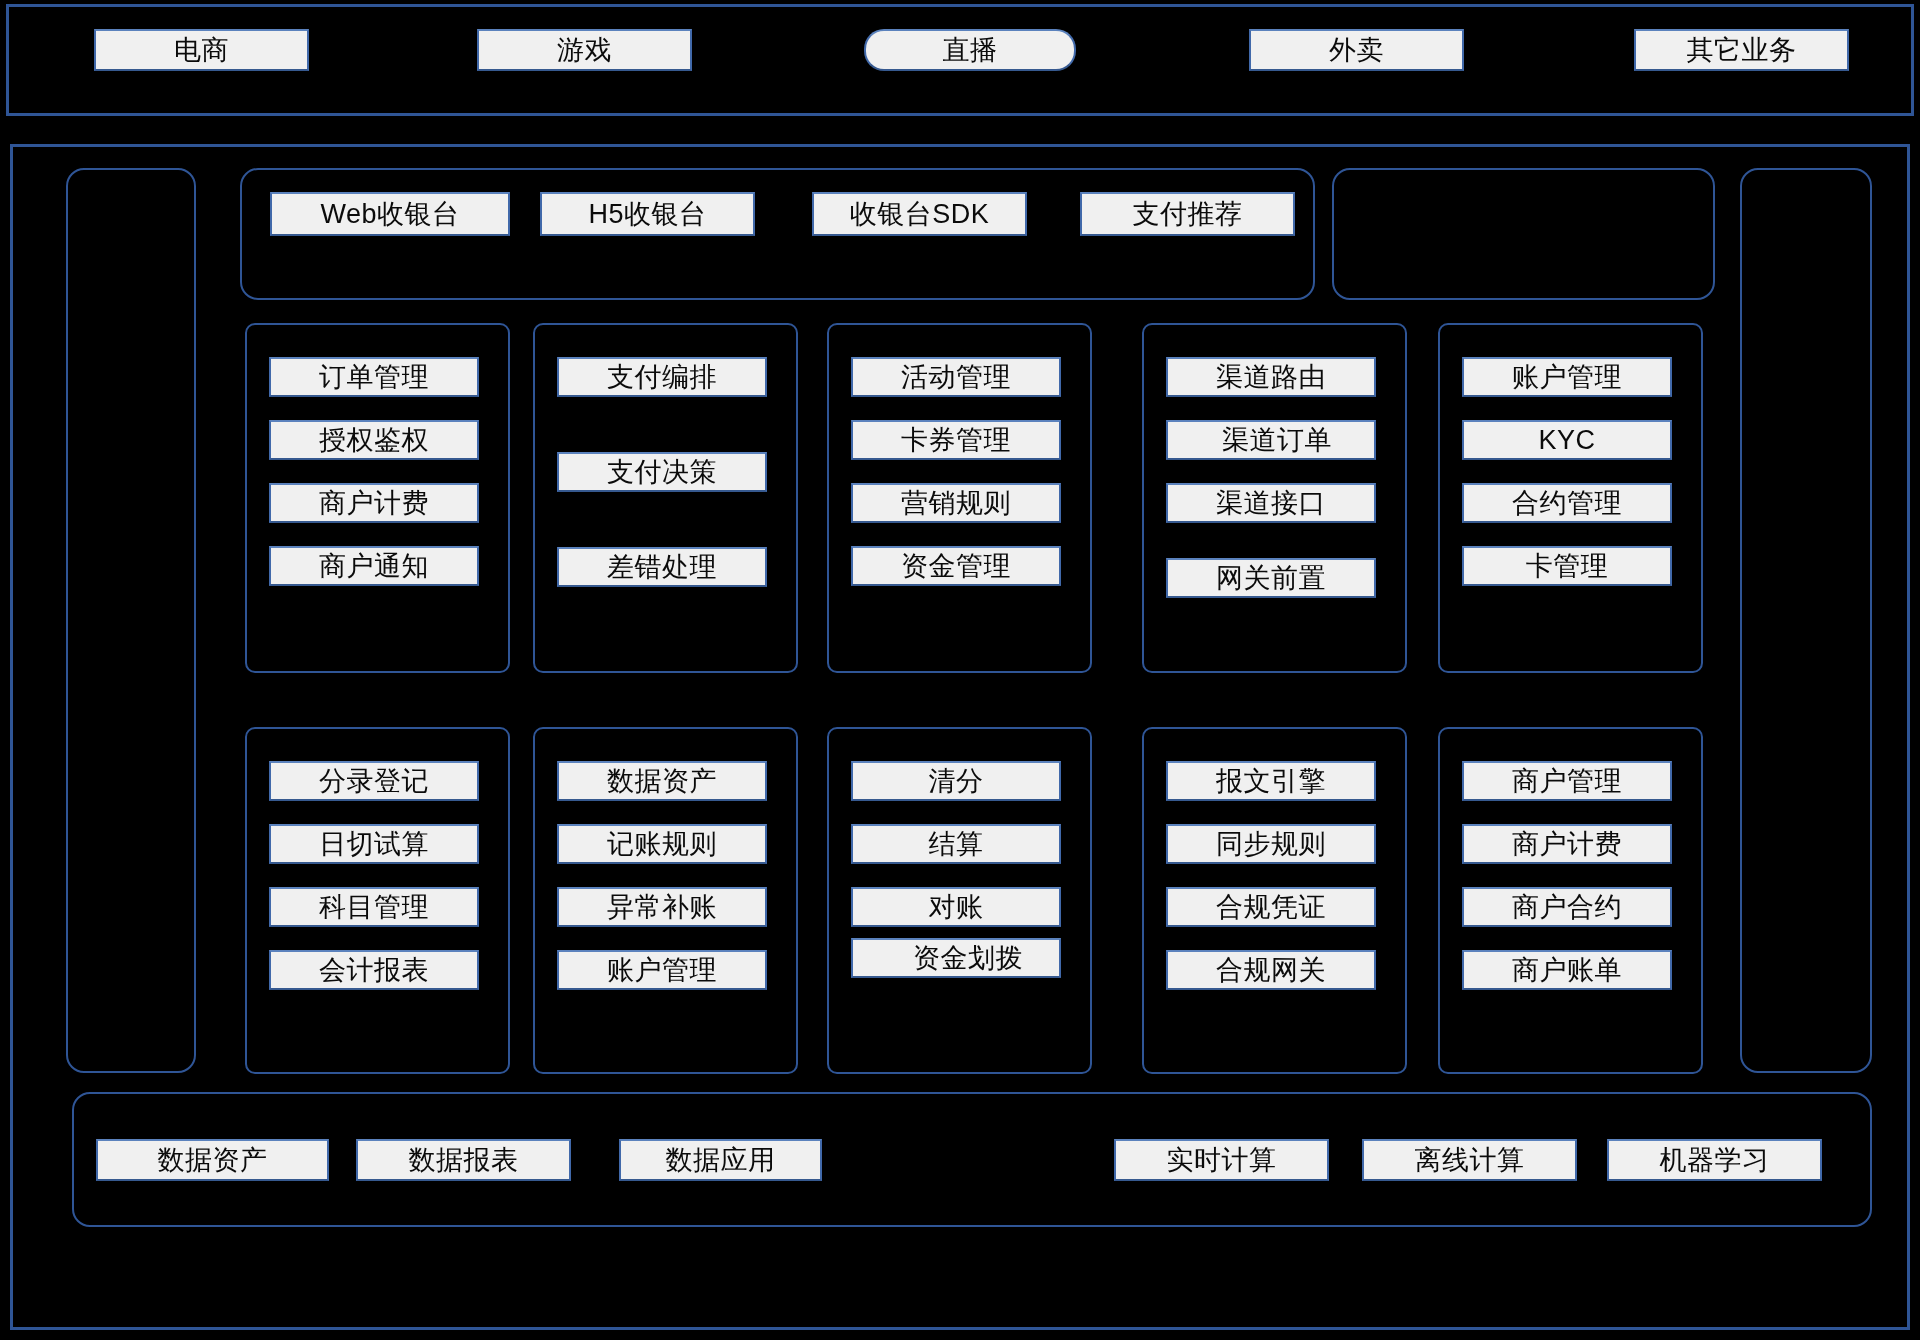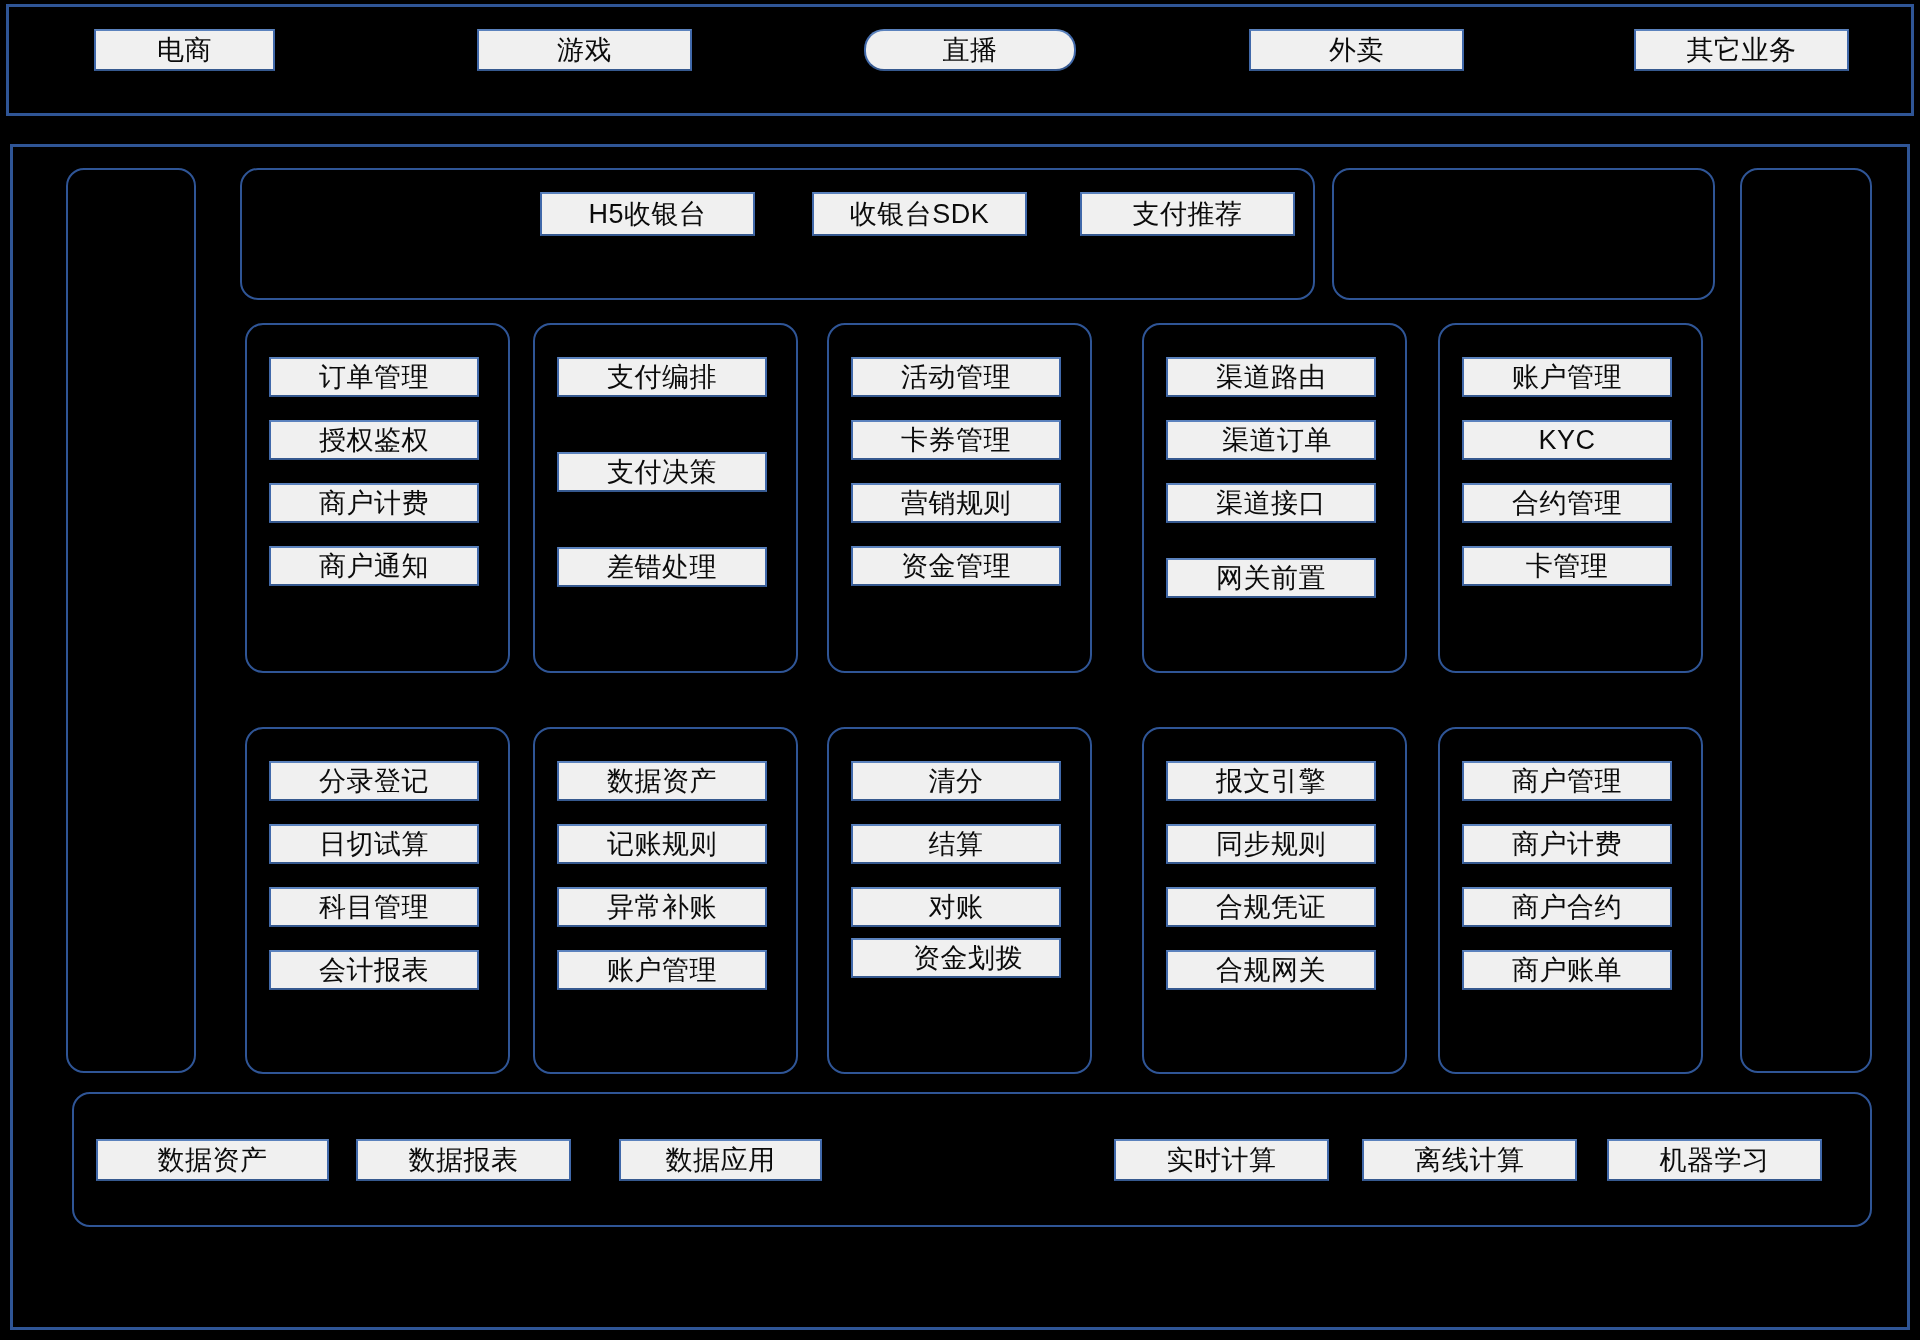--- a/index.html
+++ b/index.html
@@ -109,21 +109,21 @@
     top: 168px;
     width: 383px;
     height: 132px;
   }
 
   
   .group {
     position: absolute;
     width: 265px;
     border: 2px solid #2f5596;
-    border-radius: 18px;
+    border-radius: 10px;
     box-sizing: border-box;
   }
   .group-row1 { top: 323px; height: 350px; }
   .group-row2 { top: 727px; height: 347px; }
 
   .group .chip {
     position: absolute;
     left: 22px;
     width: 210px;
     height: 40px;
@@ -147,34 +147,35 @@
     position: absolute;
     top: 45px;
     height: 42px;
   }
 </style>
 </head>
 <body>
 
 <div id="business-band">
   <div class="band-inner">
-      <div class="chip" style="left: 85px; width: 181px;">电商</div>
+      <div class="chip" style="left: 85px; width: 215px;">电商</div>
       <div class="chip" style="left: 468px; width: 215px;">游戏</div>
       <div class="chip" style="left: 855px; width: 212px; border-radius: 20px;">直播</div>
       <div class="chip" style="left: 1240px; width: 215px;">外卖</div>
       <div class="chip" style="left: 1625px; width: 215px;">其它业务</div>
     </div>
 </div>
 
 <div id="platform-frame"></div>
 
 <div id="left-rail" class="panel"></div>
 <div id="right-rail" class="panel"></div>
 
 <div id="cashier-panel" class="panel">
+    <div class="chip" style="left: 28px; width: 240px;">Web收银台</div>
     <div class="chip" style="left: 298px; width: 215px;">H5收银台</div>
     <div class="chip" style="left: 570px; width: 215px;">收银台SDK</div>
     <div class="chip" style="left: 838px; width: 215px;">支付推荐</div>
   </div>
 
 <div id="gateway-panel" class="panel"></div>
 
 <div id="grid-host">
     <div class="group group-row1 col1">
       <div class="chip" style="top: 32px;">订单管理</div>

